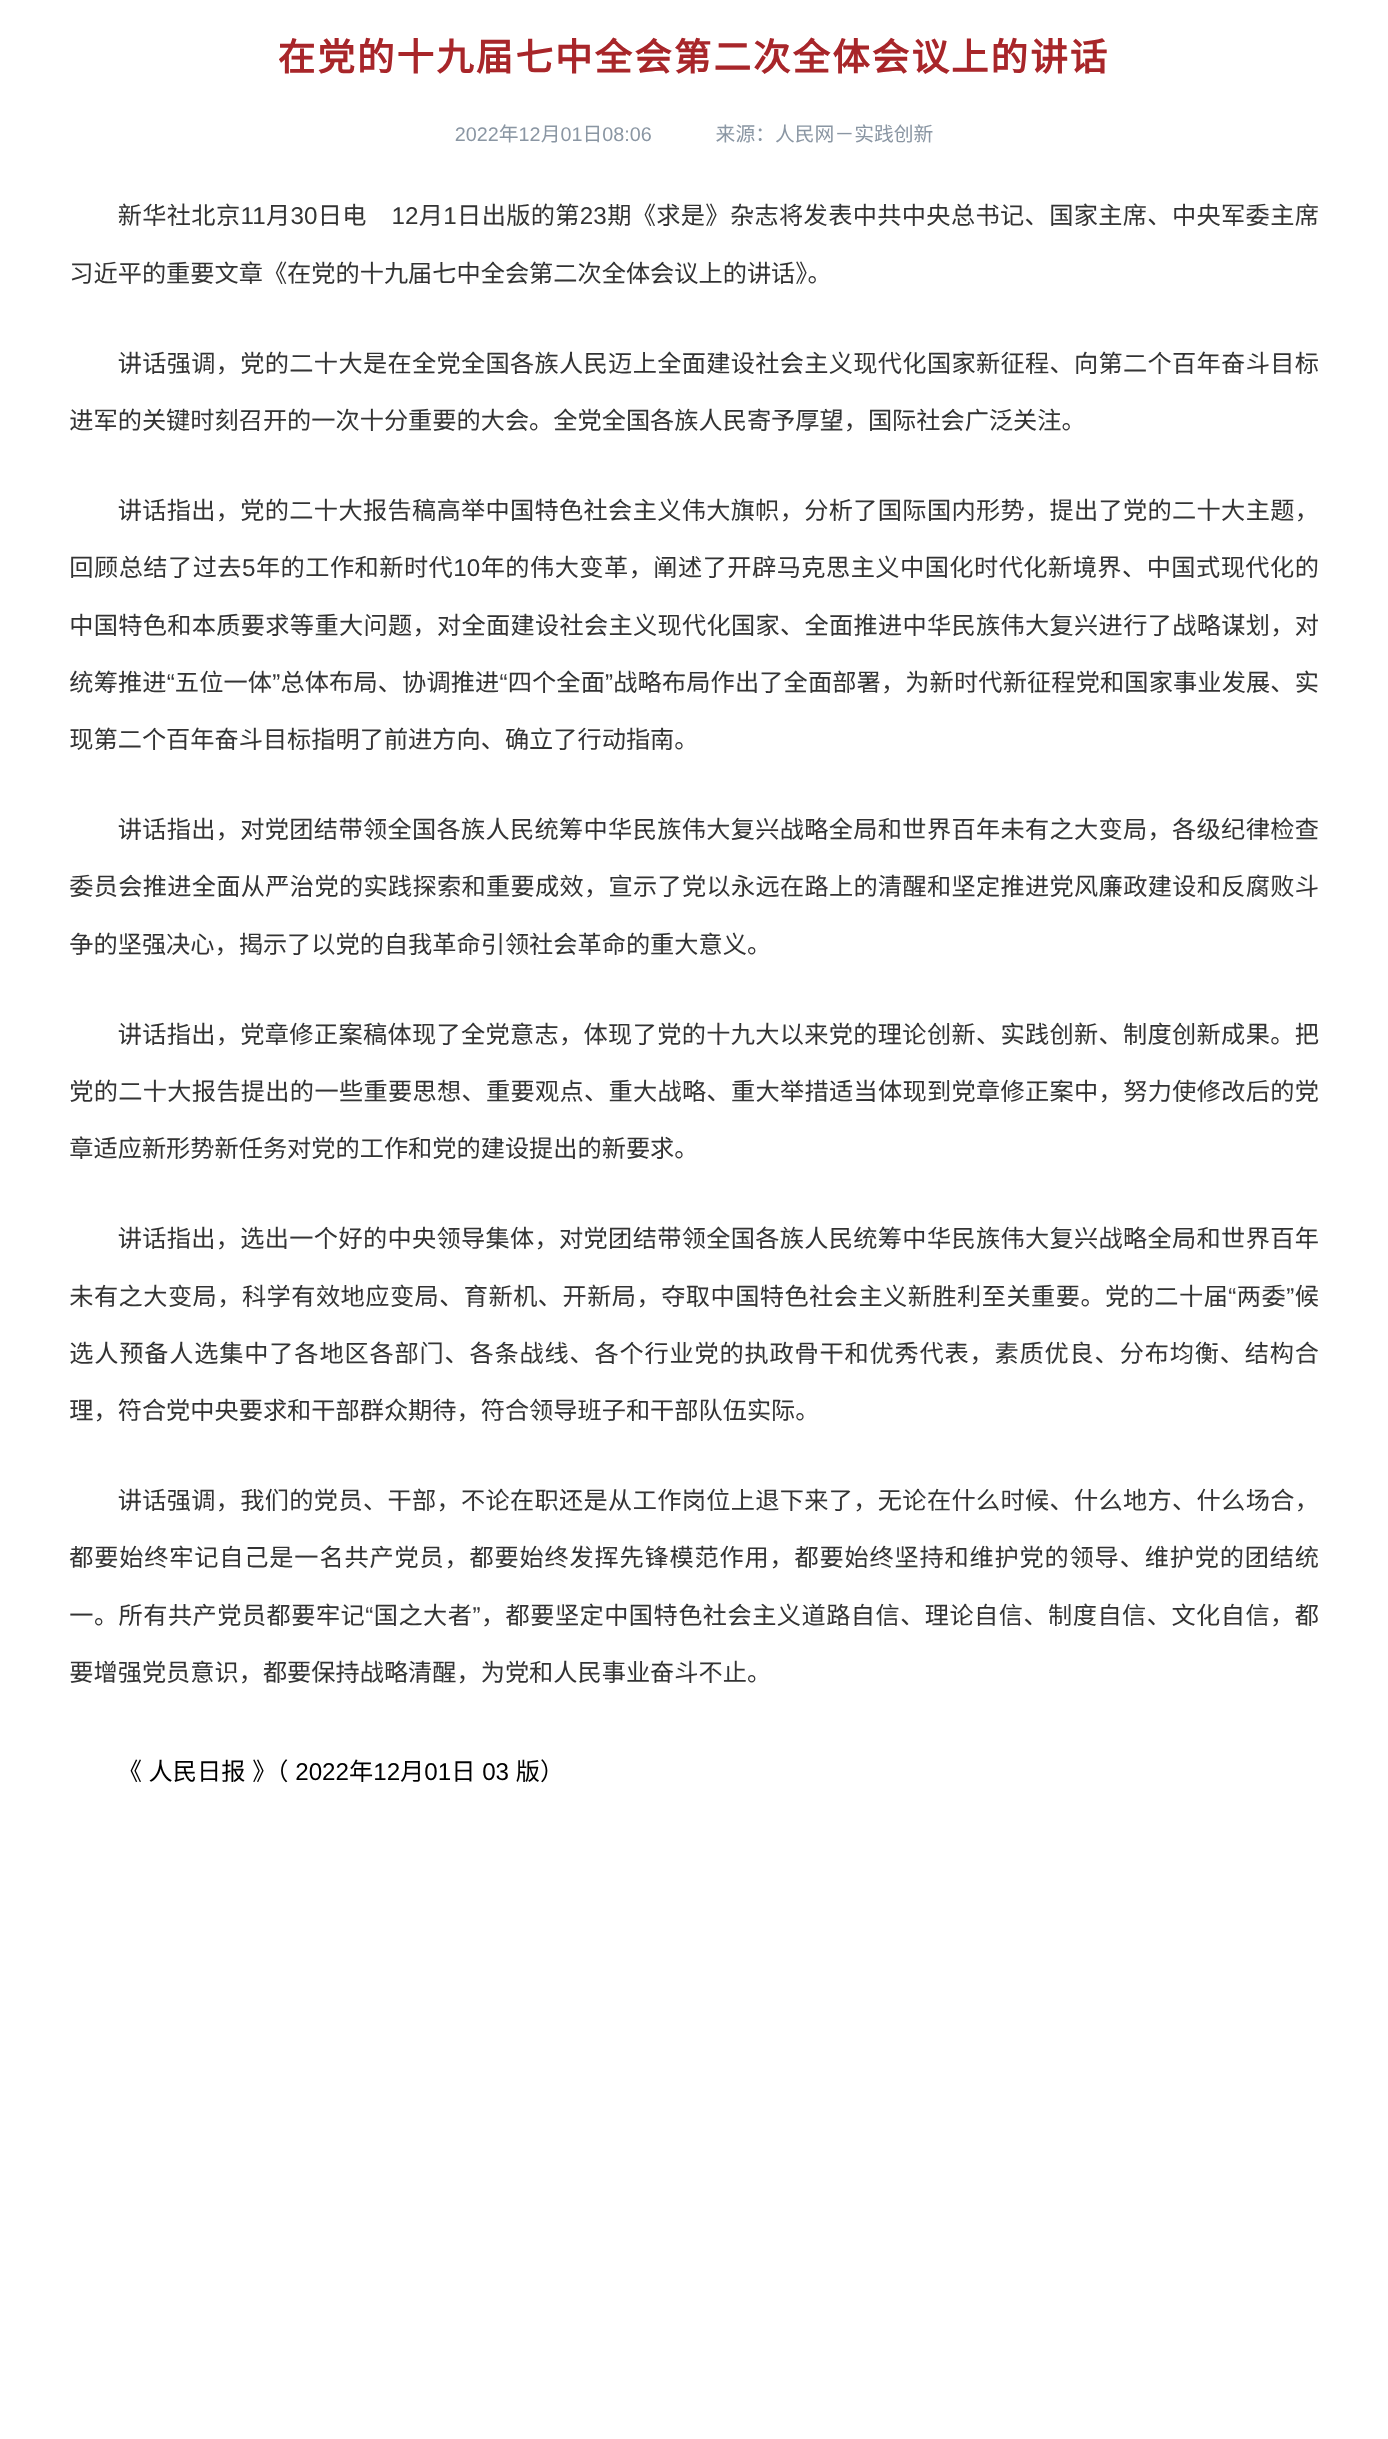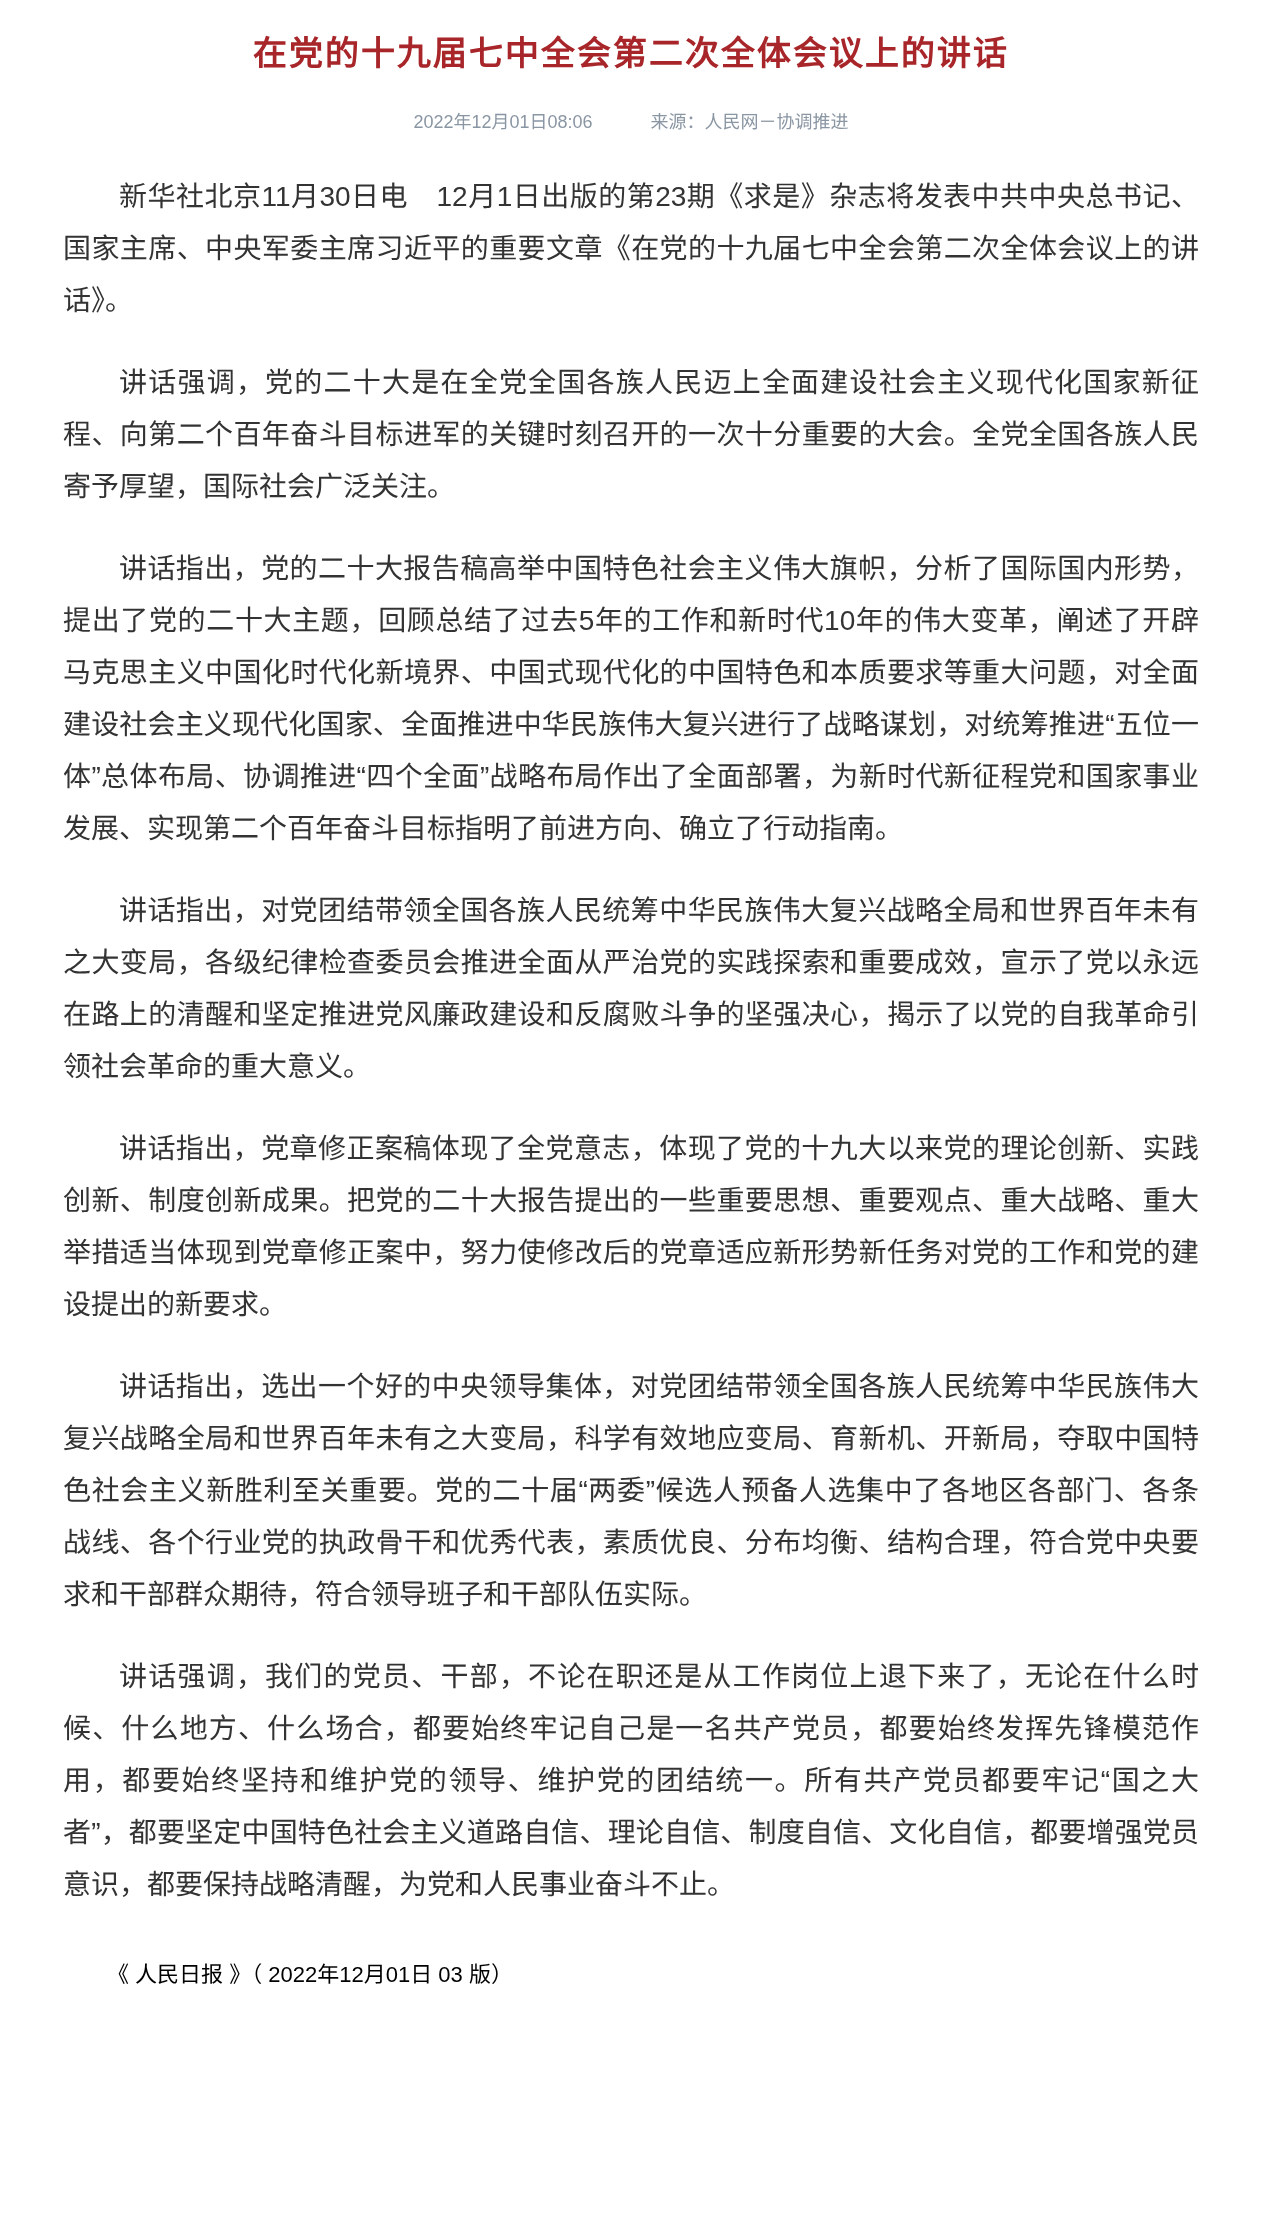--- a/index.html
+++ b/index.html
@@ -42,21 +42,21 @@
   .article-meta .source-link {
     color: #8a96a3;
     text-decoration: none;
     cursor: pointer;
   }
   .article-body {
     margin-top: 38px;
   }
   .article-body p {
     margin: 0 0 30px 0;
-    font-size: 28px;
+    font-size: 22px;
     line-height: 52px;
     color: #333333;
     text-indent: 2em;
     text-align: justify;
   }
   .paper-footer {
     margin: 44px 0 0 0;
     font-size: 22px;
     line-height: 40px;
     color: #000000;
@@ -64,21 +64,21 @@
   }
 </style>
 </head>
 <body>
 
 <div class="page">
 
   <h1 class="article-title">在党的十九届七中全会第二次全体会议上的讲话</h1>
 
   <div class="article-meta">
-    <span class="date">2022年12月01日08:06</span><span class="source-wrap"><span>来源：</span><a class="source-link">人民网－协调推进</a></span>
+    <span class="date">2022年12月01日08:06</span><span class="source-wrap"><span>来源：</span><a class="source-link">人民网－实践创新</a></span>
   </div>
 
   <div class="article-body">
     <p>新华社北京11月30日电　12月1日出版的第23期《求是》杂志将发表中共中央总书记、国家主席、中央军委主席习近平的重要文章《在党的十九届七中全会第二次全体会议上的讲话》。</p>
     <p>讲话强调，党的二十大是在全党全国各族人民迈上全面建设社会主义现代化国家新征程、向第二个百年奋斗目标进军的关键时刻召开的一次十分重要的大会。全党全国各族人民寄予厚望，国际社会广泛关注。</p>
     <p>讲话指出，党的二十大报告稿高举中国特色社会主义伟大旗帜，分析了国际国内形势，提出了党的二十大主题，回顾总结了过去5年的工作和新时代10年的伟大变革，阐述了开辟马克思主义中国化时代化新境界、中国式现代化的中国特色和本质要求等重大问题，对全面建设社会主义现代化国家、全面推进中华民族伟大复兴进行了战略谋划，对统筹推进“五位一体”总体布局、协调推进“四个全面”战略布局作出了全面部署，为新时代新征程党和国家事业发展、实现第二个百年奋斗目标指明了前进方向、确立了行动指南。</p>
     <p>讲话指出，对党团结带领全国各族人民统筹中华民族伟大复兴战略全局和世界百年未有之大变局，各级纪律检查委员会推进全面从严治党的实践探索和重要成效，宣示了党以永远在路上的清醒和坚定推进党风廉政建设和反腐败斗争的坚强决心，揭示了以党的自我革命引领社会革命的重大意义。</p>
     <p>讲话指出，党章修正案稿体现了全党意志，体现了党的十九大以来党的理论创新、实践创新、制度创新成果。把党的二十大报告提出的一些重要思想、重要观点、重大战略、重大举措适当体现到党章修正案中，努力使修改后的党章适应新形势新任务对党的工作和党的建设提出的新要求。</p>
     <p>讲话指出，选出一个好的中央领导集体，对党团结带领全国各族人民统筹中华民族伟大复兴战略全局和世界百年未有之大变局，科学有效地应变局、育新机、开新局，夺取中国特色社会主义新胜利至关重要。党的二十届“两委”候选人预备人选集中了各地区各部门、各条战线、各个行业党的执政骨干和优秀代表，素质优良、分布均衡、结构合理，符合党中央要求和干部群众期待，符合领导班子和干部队伍实际。</p>
     <p>讲话强调，我们的党员、干部，不论在职还是从工作岗位上退下来了，无论在什么时候、什么地方、什么场合，都要始终牢记自己是一名共产党员，都要始终发挥先锋模范作用，都要始终坚持和维护党的领导、维护党的团结统一。所有共产党员都要牢记“国之大者”，都要坚定中国特色社会主义道路自信、理论自信、制度自信、文化自信，都要增强党员意识，都要保持战略清醒，为党和人民事业奋斗不止。</p>

